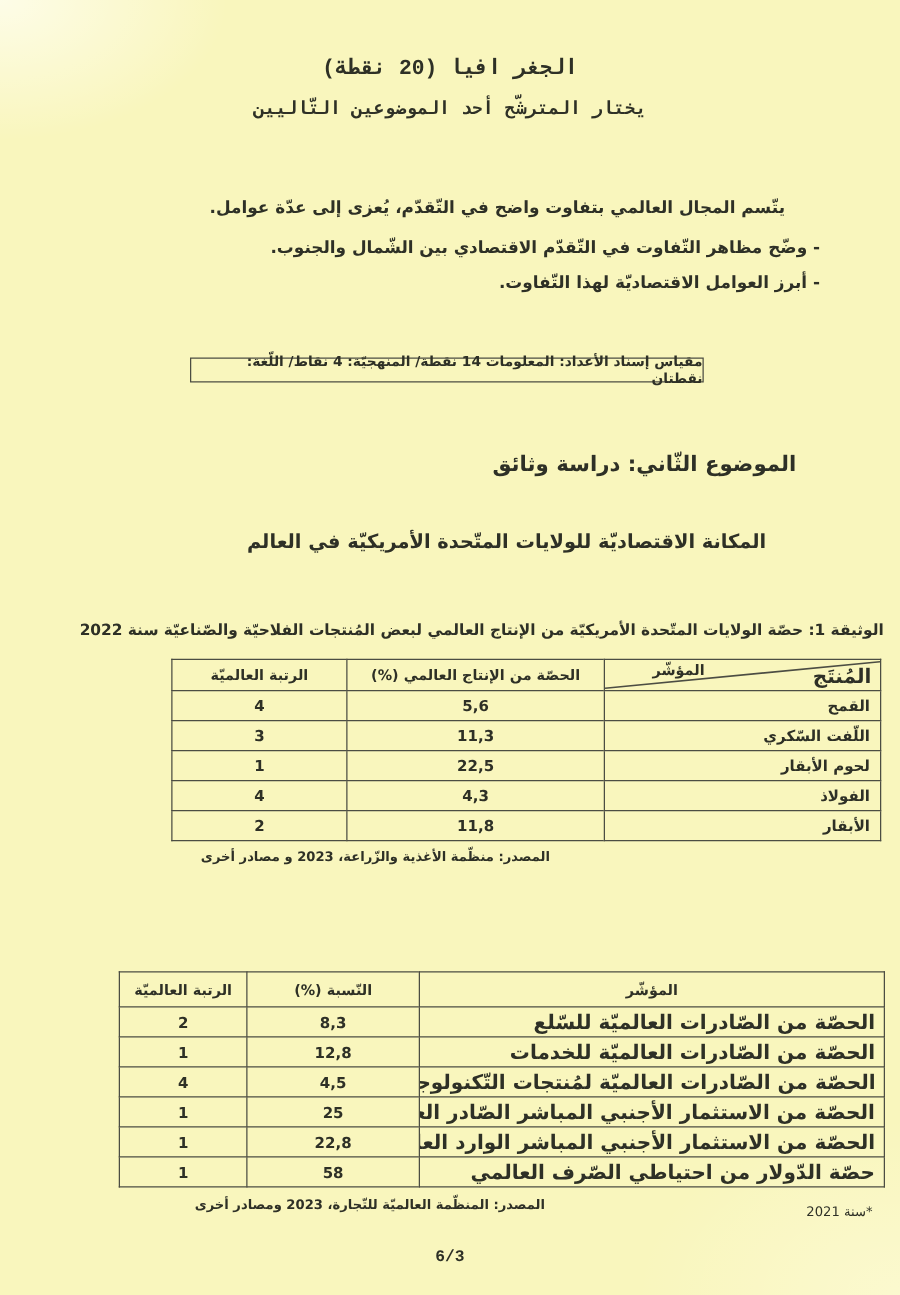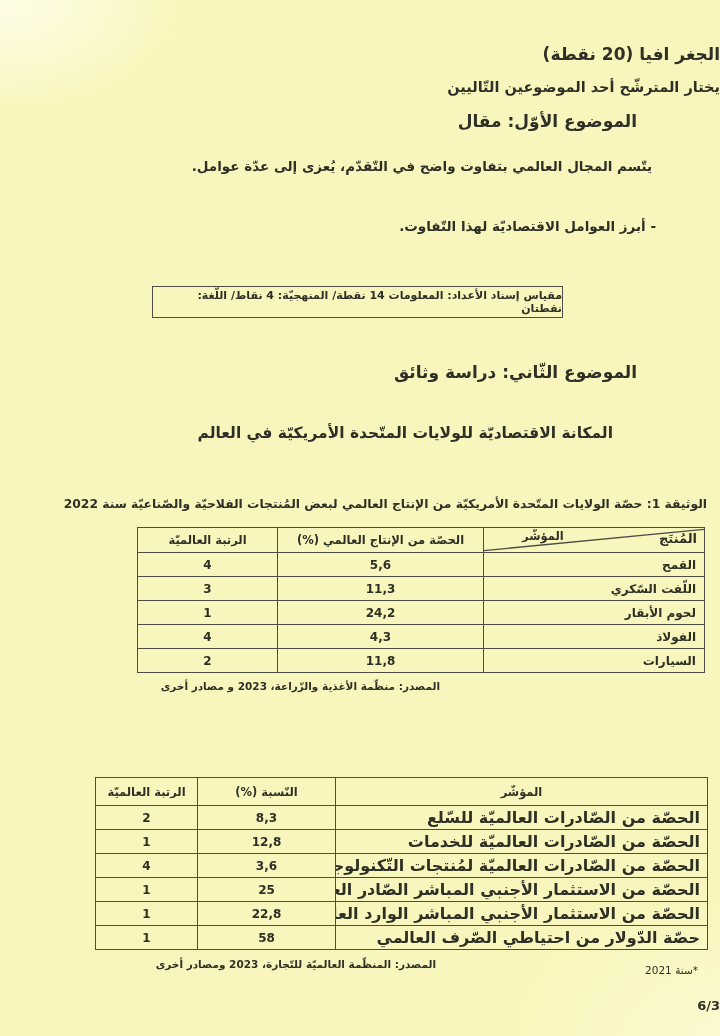--- a/index.html
+++ b/index.html
@@ -13,31 +13,31 @@
     width: 720px;
     height: 1036px;
     overflow: hidden;
     direction: rtl;
     background:
       radial-gradient(ellipse 260px 160px at 0% 0%, rgba(255,255,246,0.75) 0%, rgba(255,255,246,0) 70%),
       radial-gradient(ellipse 300px 200px at 100% 100%, rgba(255,255,240,0.35) 0%, rgba(255,255,240,0) 70%),
       #f9f6bd;
   }
   .abs { position: absolute; }
-  .center { left: 0; right: 0; text-align: right; }
+  .center { left: 0; right: 0; text-align: center; font-family: Liberation Mono, monospace; }
 
   .subject-line   { top: 44px;  font-size: 17px; font-weight: 700; letter-spacing: 0.2px; }
   .instruction    { top: 79px;  font-size: 14.5px; font-weight: 700; }
   .topic1-title   { top: 111px; right: 83px;  font-size: 17px; font-weight: 700; }
-  .intro          { top: 158px; right: 68px;  font-size: 13.5px; font-weight: 600; }
+  .intro          { top: 158px; right: 92px;  font-size: 13.5px; font-weight: 600; }
   .task1          { top: 190px; right: 64px;  font-size: 13.5px; font-weight: 600; }
   .task2          { top: 218px; right: 64px;  font-size: 13.5px; font-weight: 600; }
 
   .grading-box {
-    top: 286px; left: 152px; width: 411px; height: 32px;
+    top: 286px; left: 152px; width: 411px; height: 20px;
     border: 1.5px solid #4c4d43;
     display: flex; align-items: center; justify-content: center;
     font-size: 11px; font-weight: 700;
     background: transparent;
   }
 
   .topic2-title   { top: 362px; right: 83px;  font-size: 17px; font-weight: 700; text-align: right; }
   .topic2-subtitle{ top: 424px; right: 107px; font-size: 15.5px; font-weight: 700; }
 
   .doc1-title { top: 497px; right: 13px; font-size: 12.3px; font-weight: 700; white-space: nowrap; }
@@ -60,21 +60,21 @@
   #table1 col.c-product { width: 221px; }
   #table1 col.c-share   { width: 206px; }
   #table1 col.c-rank    { width: 140px; }
   #table1 th { height: 25px; font-size: 11.5px; }
   #table1 td { height: 24px; font-size: 12px; }
   #table1 .num  { text-align: center; }
   #table1 .name { text-align: right; padding-right: 8px; }
 
   .corner-cell { position: relative; padding: 0; }
   .corner-cell svg { position: absolute; inset: 0; width: 100%; height: 100%; }
-  .corner-row-label { position: absolute; top: 3px; right: 7px; font-size: 13px; font-weight: 700; }
+  .corner-row-label { position: absolute; top: 3px; right: 7px; font-size: 16px; font-weight: 700; }
   .corner-col-label { position: absolute; top: 1px; left: 38px; font-size: 11.5px; font-weight: 700; }
 
   #table2 { top: 777px; right: 12px; width: 612px; }
   #table2 col.c-indicator { width: 372px; }
   #table2 col.c-percent   { width: 138px; }
   #table2 col.c-rank      { width: 102px; }
   #table2 th { height: 28px; font-size: 11.5px; text-align: center; }
   #table2 td { height: 24px; font-size: 16px; }
   #table2 .num  { text-align: center; font-size: 12px; }
   #table2 .name { text-align: right; padding-right: 7px; white-space: nowrap; }
@@ -86,22 +86,22 @@
   .page-number { top: 998px; font-size: 13px; font-weight: 700; direction: ltr; }
 </style>
 </head>
 <body>
 
 <div class="page">
 
   <div class="abs center subject-line">الجغر افيا (20 نقطة)</div>
   <div class="abs center instruction">يختار المترشّح أحد الموضوعين التّاليين</div>
 
-  <div class="abs topic1-title">الموضوع الأوّل: مقال</div>
   <div class="abs intro">يتّسم المجال العالمي بتفاوت واضح في التّقدّم، يُعزى إلى عدّة عوامل.</div>
+  <div class="abs task1">- وضّح مظاهر التّفاوت في التّقدّم الاقتصادي بين الشّمال والجنوب.</div>
   <div class="abs task2">- أبرز العوامل الاقتصاديّة لهذا التّفاوت.</div>
 
   <div class="abs grading-box">
     <span>مقياس إسناد الأعداد: المعلومات 14 نقطة/ المنهجيّة: 4 نقاط/ اللّغة: نقطتان</span>
   </div>
 
   <div class="abs topic2-title">الموضوع الثّاني: دراسة وثائق</div>
   <div class="abs topic2-subtitle">المكانة الاقتصاديّة للولايات المتّحدة الأمريكيّة في العالم</div>
 
   <div class="abs doc1-title">الوثيقة 1: حصّة الولايات المتّحدة الأمريكيّة من الإنتاج العالمي لبعض المُنتجات  الفلاحيّة والصّناعيّة  سنة 2022</div>
@@ -129,30 +129,30 @@
       <td class="num">5,6</td>
       <td class="num">4</td>
     </tr>
     <tr>
       <td class="name">اللّفت السّكري</td>
       <td class="num">11,3</td>
       <td class="num">3</td>
     </tr>
     <tr>
       <td class="name">لحوم الأبقار</td>
-      <td class="num">24,2</td>
+      <td class="num">22,5</td>
       <td class="num">1</td>
     </tr>
     <tr>
       <td class="name">الفولاذ</td>
       <td class="num">4,3</td>
       <td class="num">4</td>
     </tr>
     <tr>
-      <td class="name">السيارات</td>
+      <td class="name">الأبقار</td>
       <td class="num">11,8</td>
       <td class="num">2</td>
     </tr>
   </tbody>
     </table>
 
   <div class="abs source1">المصدر: منظّمة الأغذية والزّراعة، 2023 و مصادر أخرى</div>
 
 
   <table id="table2" class="doc-table">
@@ -172,21 +172,21 @@
       <td class="num">8,3</td>
       <td class="num">2</td>
     </tr>
     <tr>
       <td class="name">الحصّة من الصّادرات العالميّة للخدمات</td>
       <td class="num">12,8</td>
       <td class="num">1</td>
     </tr>
     <tr>
       <td class="name">الحصّة من الصّادرات العالميّة لمُنتجات التّكنولوجيا العالية*</td>
-      <td class="num">3,6</td>
+      <td class="num">4,5</td>
       <td class="num">4</td>
     </tr>
     <tr>
       <td class="name">الحصّة من الاستثمار الأجنبي المباشر الصّادر العالمي</td>
       <td class="num">25</td>
       <td class="num">1</td>
     </tr>
     <tr>
       <td class="name">الحصّة من الاستثمار الأجنبي المباشر الوارد العالمي</td>
       <td class="num">22,8</td>

